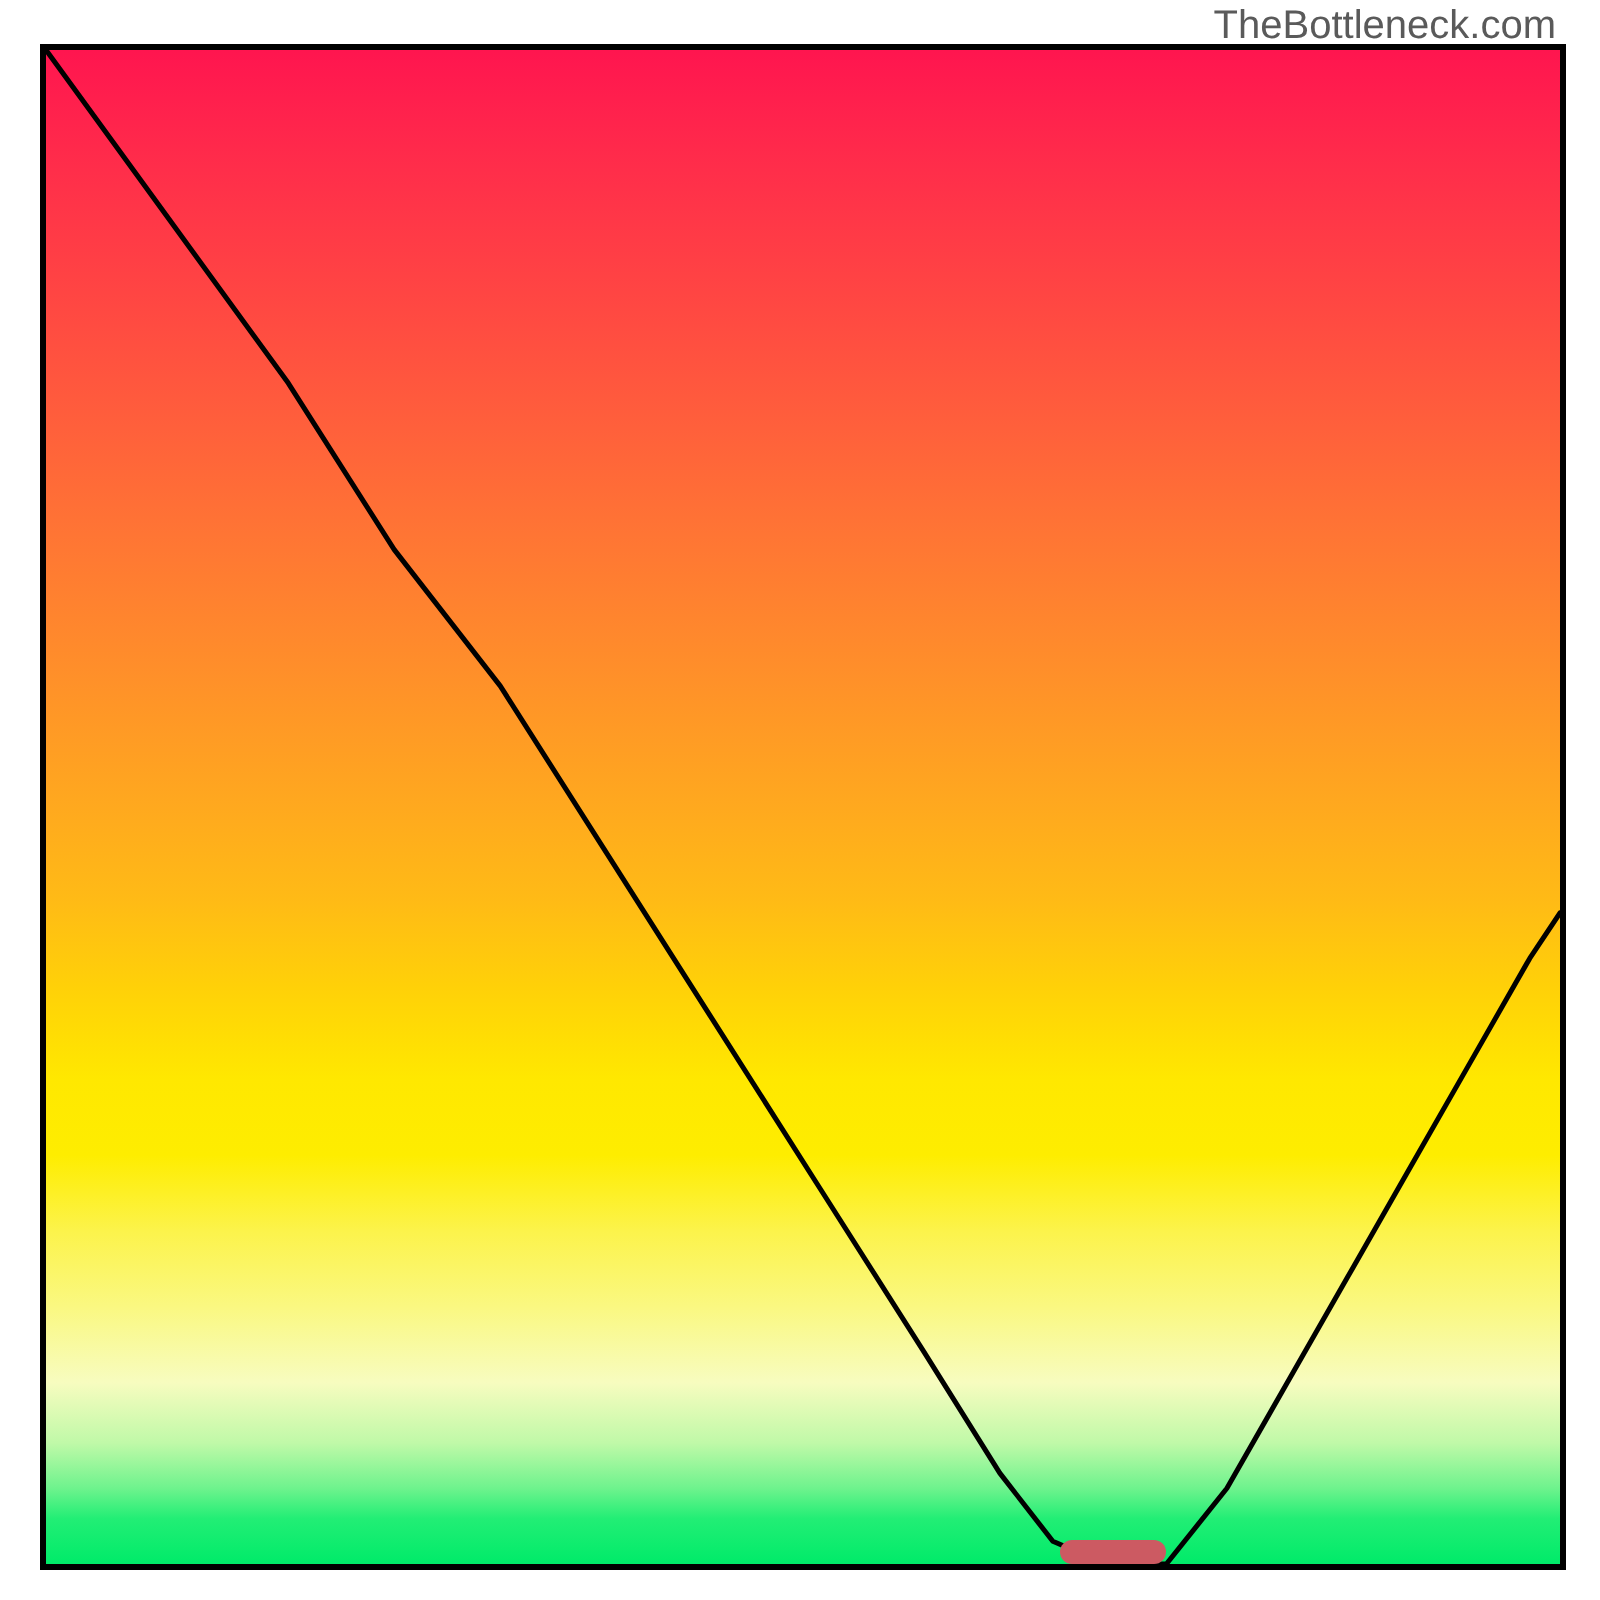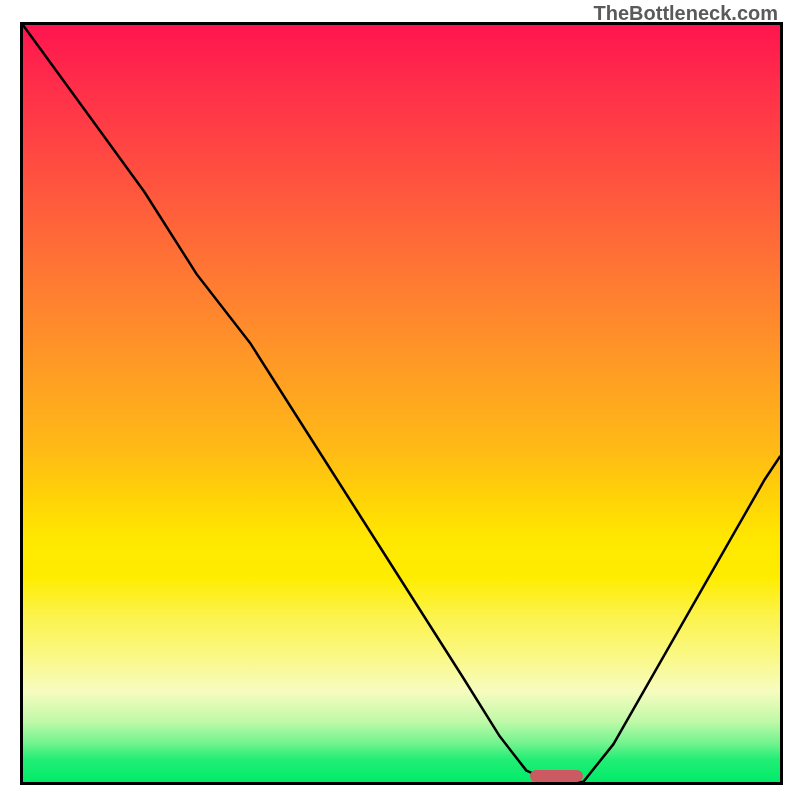--- a/index.html
+++ b/index.html
@@ -9,21 +9,21 @@
     background: #ffffff;
     position: relative;
     font-family: Arial, sans-serif;
   }
   .watermark {
     position: absolute;
     top: 2px;
     right: 22px;
     font-size: 20px;
     color: #5a5a5a;
-    font-weight: 700;
+    font-weight: 400;
     z-index: 10;
   }
   .chart-container {
     position: absolute;
     left: 23px;
     top: 25px;
     width: 757px;
     height: 757px;
   }
   .plot-area {

